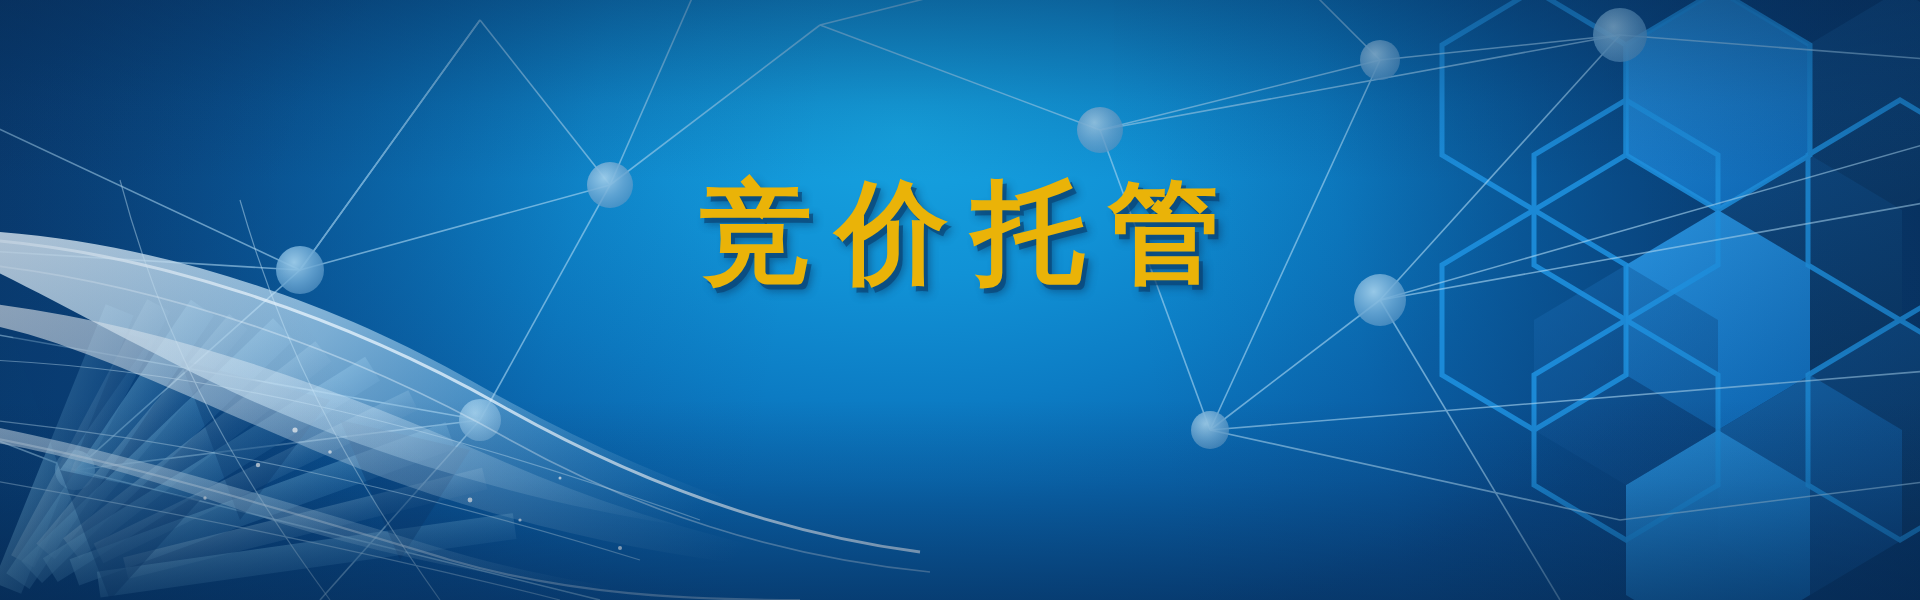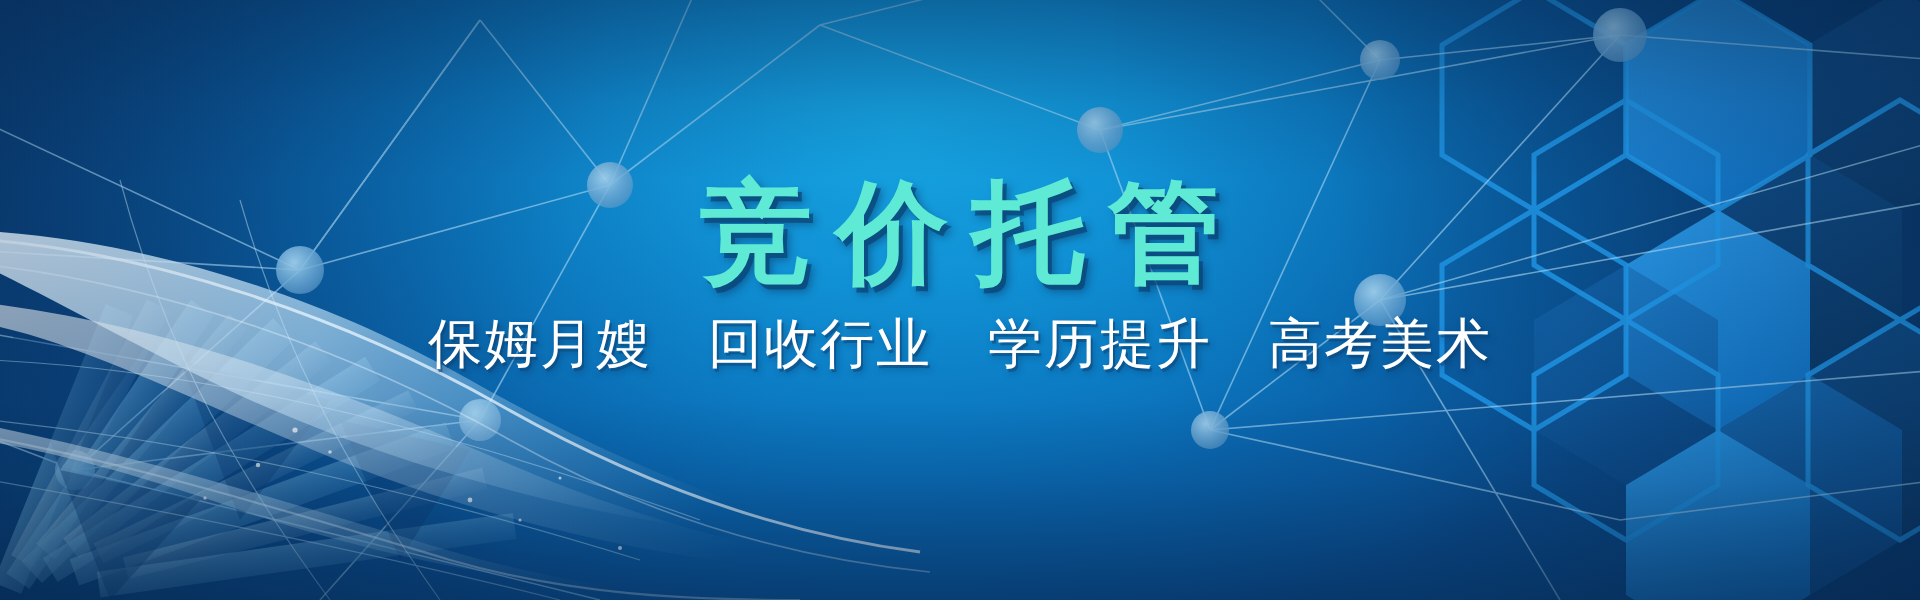--- a/index.html
+++ b/index.html
@@ -45,21 +45,21 @@
   .layer{position:absolute;inset:0;width:1920px;height:600px;}
   .layer svg{display:block;width:1920px;height:600px;}
 
   
   .content{
     position:absolute; left:0; top:0; width:1920px; height:600px;
     display:flex; flex-direction:column; align-items:center; justify-content:flex-start;
     padding-top:176px;
   }
   .title{
-    color:#5eead4;
+    color:#eab308;
     font-size:112px;
     font-weight:bold;
     line-height:1.02;
     letter-spacing:24px;
     text-indent:24px;
     margin:0;
     white-space:nowrap;
     text-shadow:
        4px 5px 0 rgba(10,62,110,0.62),
        6px 7px 9px rgba(6,40,80,0.45);
@@ -292,16 +292,15 @@
       </g>
     </svg>
   </div>
 
   <div class="bg-vignette"></div>
   <div class="bg-topfade"></div>
   <div class="bg-botfade"></div>
 
   <div class="content">
     <h1 class="title">竞价托管</h1>
-    <p class="subtitle">保姆月嫂　回收行业　学历提升　高考美术</p>
   </div>
 
 </div>
 
 </body></html>

